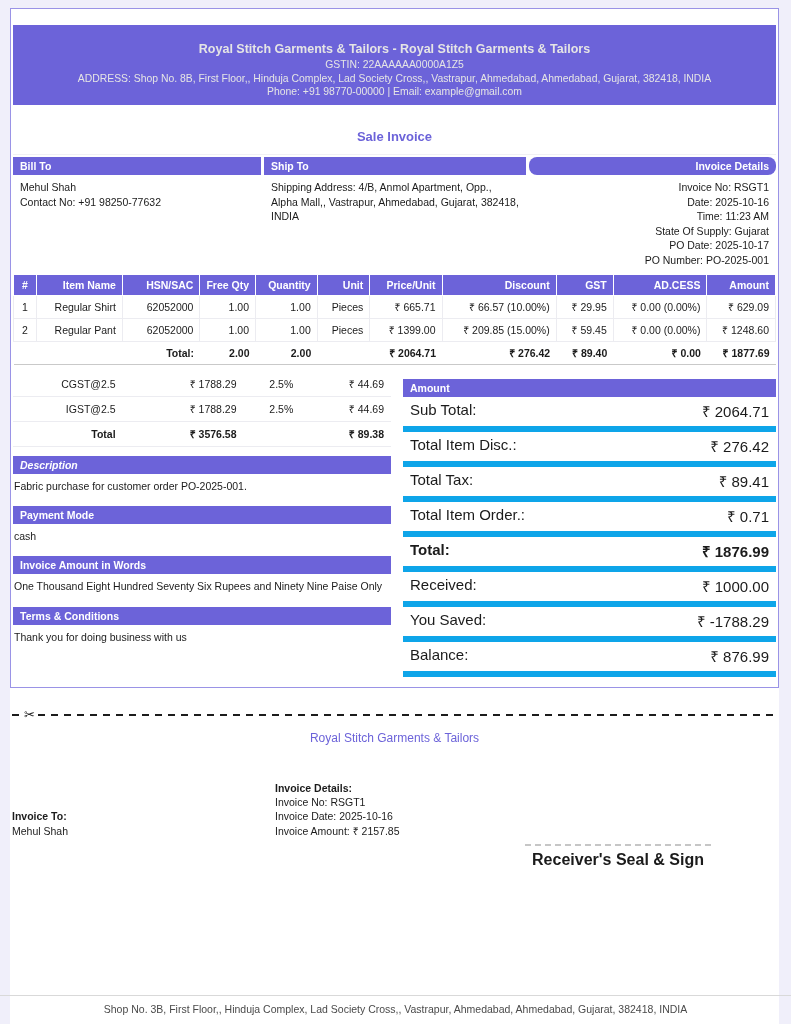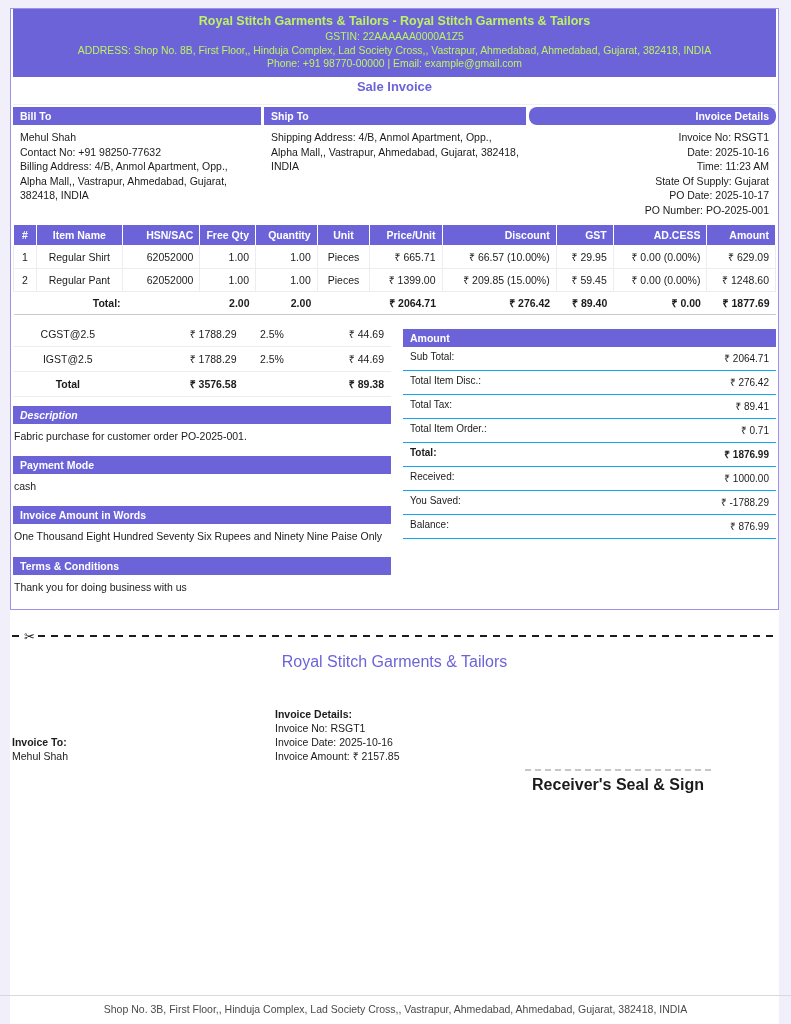--- a/index.html
+++ b/index.html
@@ -6,66 +6,66 @@
   body{
     width:791px;height:1024px;position:relative;overflow:hidden;
     background:#f0effa;
     font-family:"Liberation Sans",sans-serif;
     -webkit-font-smoothing:antialiased;
     color:#1b1b1b;
   }
   .paper{position:absolute;top:8px;left:10px;width:769px;bottom:0;background:#ffffff;}
   .card{border:1px solid #9a93e6;background:#fff;padding:0 2px 10px 2px;box-sizing:border-box;}
   
-  .band{background:#6c63d9;color:#bef264;text-align:center;padding:5px 10px 6px;}
+  .band{background:#6c63d9;color:#e5e5e5;text-align:center;padding:17px 10px 6px;margin-top:16px;}
   .band .title{font-size:12.5px;font-weight:bold;margin-bottom:2px;}
   .band .sub{font-size:10.4px;line-height:1.32;}
-  .sale-title{text-align:center;color:#6c63d9;font-weight:bold;font-size:13px;padding:2px 0 10px;border-bottom:1px solid #f1f1f4;}
+  .sale-title{text-align:center;color:#6c63d9;font-weight:bold;font-size:13px;padding:24px 0 10px;border-bottom:1px solid #f1f1f4;}
   
   .info-row{display:flex;gap:3px;margin-top:2px;min-height:88px;font-size:10.5px;}
   .info-col{display:flex;flex-direction:column;}
   .col-bill{width:248px;}
   .col-ship{width:262px;}
   .col-inv{flex:1;}
   .col-head{background:#6c63d9;color:#fff;font-weight:bold;padding:3px 7px;font-size:10.5px;}
   .col-head.right{text-align:right;border-radius:8px;}
   .col-body{padding:5px 7px;line-height:1.38;}
   .col-body.right{text-align:right;}
   
   table{border-collapse:collapse;width:100%;font-size:10.5px;}
   .items{margin-top:2px;}
   .items th{background:#6c63d9;color:#fff;font-weight:bold;padding:4px 6px;border:1px solid #ffffff;white-space:nowrap;}
   .items td{padding:4px 6px;border:1px solid #ececf1;white-space:nowrap;}
-  .al{text-align:center;} .ar{text-align:right;} .ac{text-align:center;}
+  .al{text-align:right;} .ar{text-align:right;} .ac{text-align:center;}
   .items tr.total td{font-weight:bold;border-top:1px solid #9d9d9d;border-bottom:1px solid #c9c9c9;border-left:none;border-right:none;}
   
   .mid-row{display:flex;gap:12px;margin-top:7px;align-items:flex-start;}
   .left-col{width:378px;}
   .right-col{flex:1;margin-top:7px;}
   .tax th{background:#6c63d9;color:#fff;font-weight:bold;padding:4px 7px;white-space:nowrap;}
   .tax td{padding:5px 7px;border-bottom:1px solid #ececf1;white-space:nowrap;}
   .tax tr.total td{font-weight:bold;}
   
   .amt-head{background:#6c63d9;color:#fff;font-weight:bold;padding:3px 7px;font-size:10.5px;}
-  .amt-row{display:flex;justify-content:space-between;padding:4px 7px 5px;font-size:10px;border-bottom:1px solid #0ea5e9;}
+  .amt-row{display:flex;justify-content:space-between;padding:4px 7px 5px;font-size:15px;border-bottom:6px solid #0ea5e9;}
   .amt-row.bold{font-weight:bold;}
   
   .sec-head{background:#6c63d9;color:#fff;font-weight:bold;padding:3px 7px;font-size:10.5px;margin-top:8px;}
   .sec-head.first{margin-top:9px;font-style:italic;}
   .sec-body{padding:5px 1px;font-size:10.5px;line-height:1.35;}
   
   .tear{display:flex;align-items:center;gap:3px;margin:20px 2px 0;height:13px;}
   .dash{height:2px;background:repeating-linear-gradient(90deg,#1c1c1c 0 7px,transparent 7px 13px);}
   .dash.short{width:9px;}
   .dash.long{flex:1;}
   .scissors{font-size:13px;line-height:13px;color:#1c1c1c;}
   
   .ack-title{text-align:center;margin-top:10px;}
   .ack-title .t1{font-size:11px;font-weight:bold;}
-  .ack-title .t2{font-size:16px;color:#6c63d9;margin-top:2px;}
+  .ack-title .t2{font-size:12px;color:#6c63d9;margin-top:2px;}
   .ack-cols{display:flex;margin-top:36px;padding:0 2px;font-size:10.5px;line-height:1.35;align-items:flex-end;}
   .ack-left{width:263px;}
   .ack-right{flex:1;}
   .b{font-weight:bold;}
   .receiver{width:186px;margin:6px 68px 0 auto;text-align:center;}
   .dash-gray{border-top:2px dashed #c6c6c6;margin-bottom:5px;}
   .receiver .lbl{font-size:16px;font-weight:bold;}
   
   .footer{position:absolute;left:0;right:0;bottom:0;border-top:1px solid #d9d9d9;padding:7px 0 9px;text-align:center;font-size:10.5px;color:#4a4a4a;}
 </style>
@@ -84,21 +84,20 @@
     </div>
 
     <div class="sale-title">Sale Invoice</div>
 
     <div class="info-row">
       <div class="info-col col-bill">
         <div class="col-head">Bill To</div>
         <div class="col-body">
           <div>Mehul Shah</div>
           <div>Contact No: +91 98250-77632</div>
-          <div>Billing Address: 4/B, Anmol Apartment, Opp., Alpha Mall,, Vastrapur, Ahmedabad, Gujarat, 382418, INDIA</div>
         </div>
       </div>
       <div class="info-col col-ship">
         <div class="col-head">Ship To</div>
         <div class="col-body">
           <div>Shipping Address: 4/B, Anmol Apartment, Opp., Alpha Mall,, Vastrapur, Ahmedabad, Gujarat, 382418, INDIA</div>
         </div>
       </div>
       <div class="info-col col-inv">
         <div class="col-head right">Invoice Details</div>

